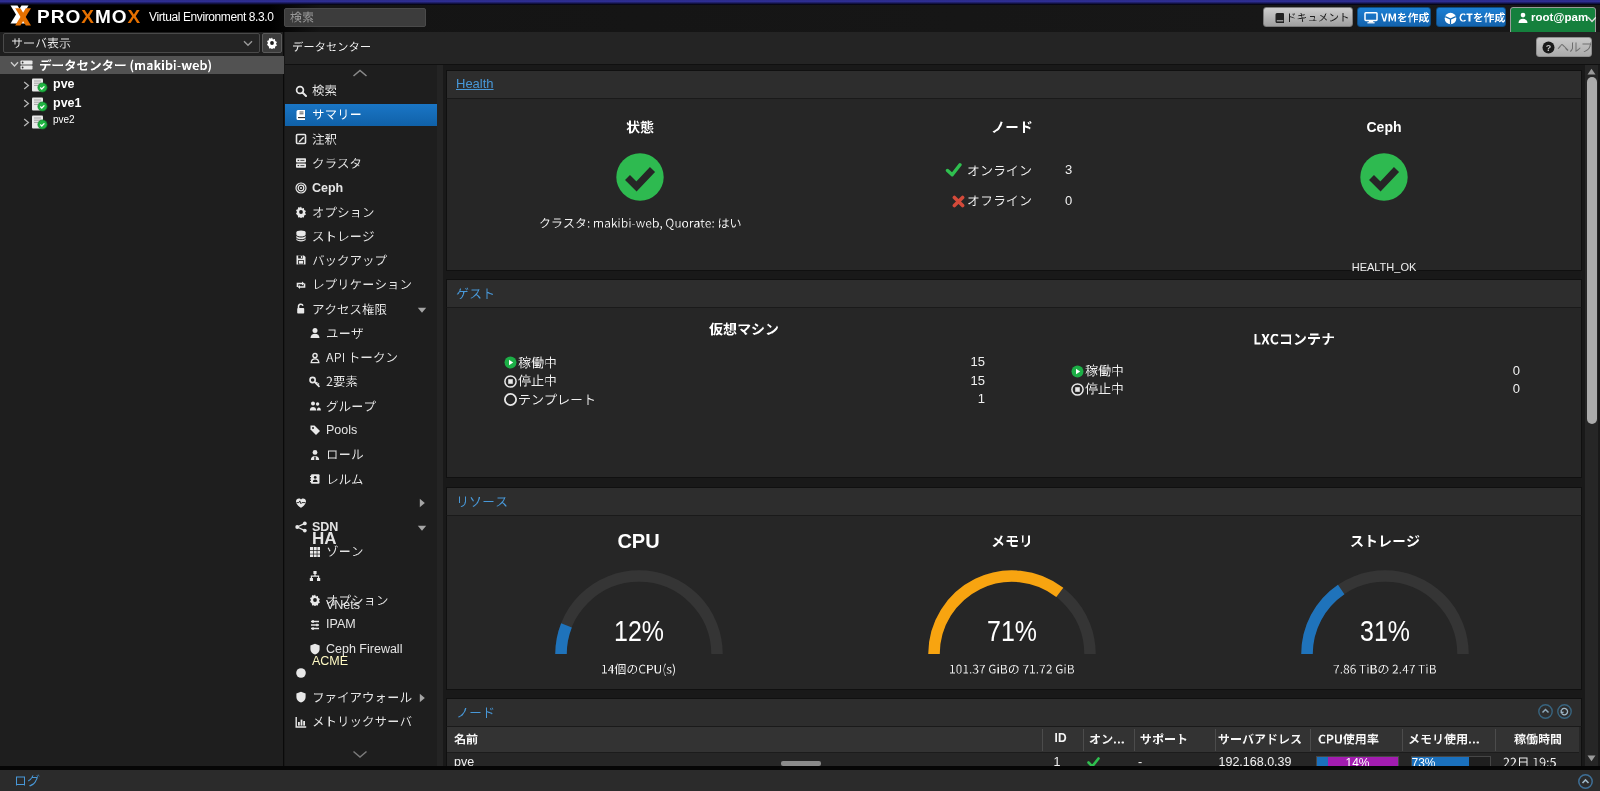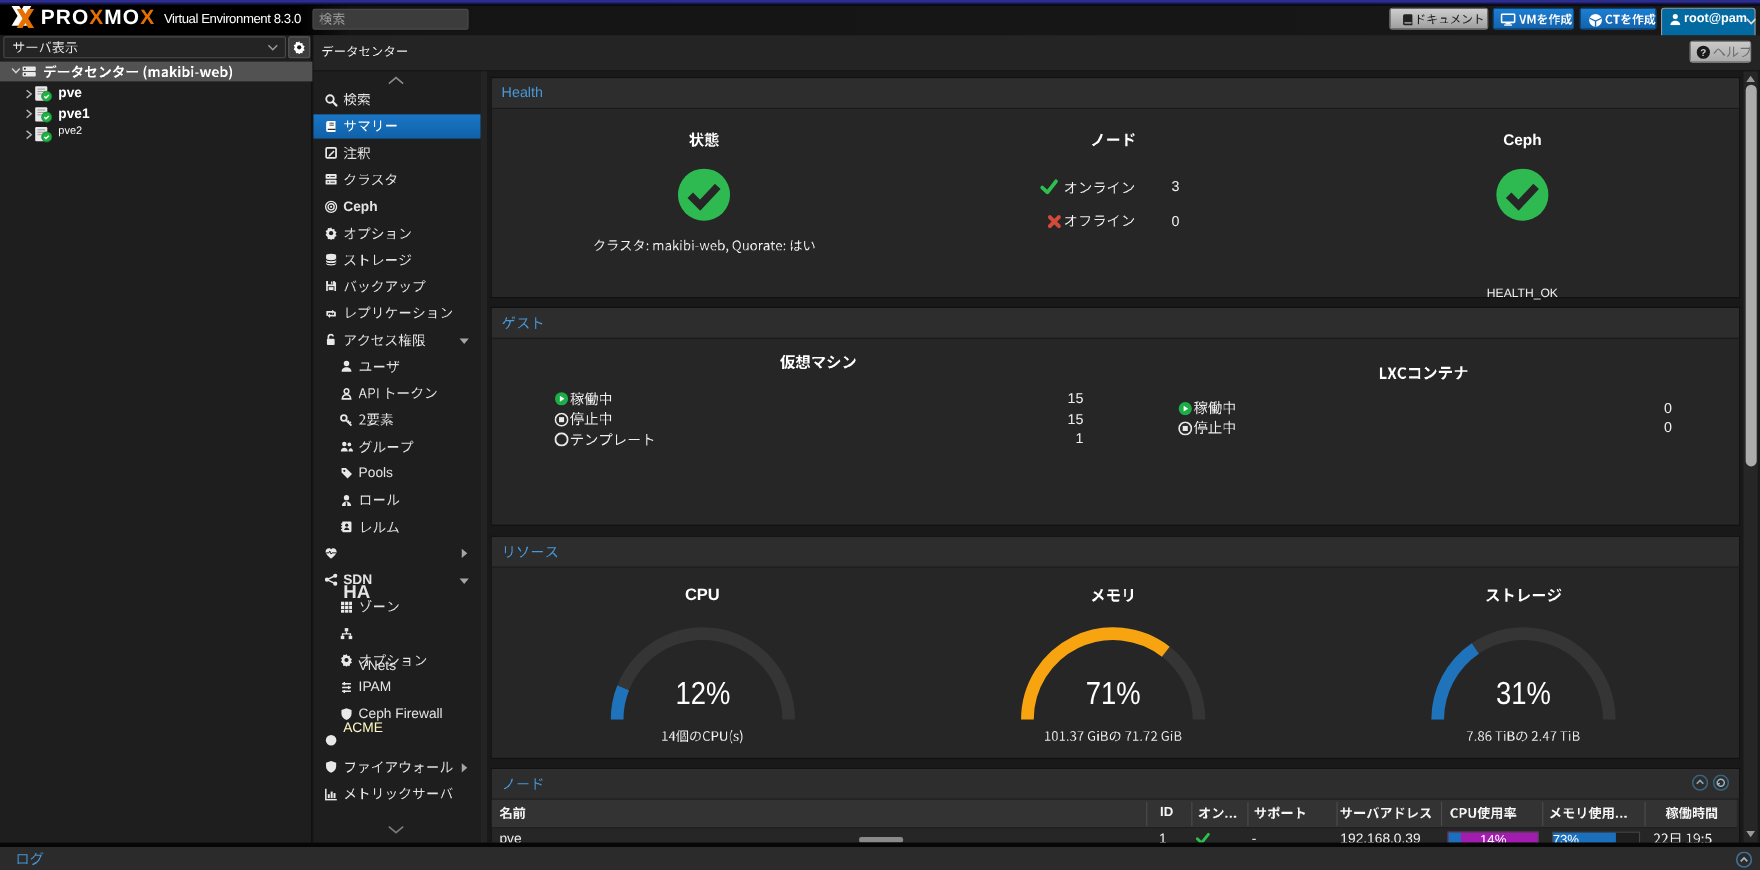--- a/index.html
+++ b/index.html
@@ -42,21 +42,21 @@
     </div>
     <div class="abs" style="left:1436px;top:7px;width:70px;height:20px;background:linear-gradient(180deg,#1b7fd4,#1463ad);border:1px solid #0d4d85;border-radius:3px">
       <svg style="position:absolute;left:7px;top:3.5px;" width="13" height="13" viewBox="0 0 13 13">
         <circle cx="6.5" cy="6.5" r="5.8" fill="#fff"></circle>
         <path d="M1.2 4.6l5.3 2.5 5.3-2.5M6.5 7.1V12.3" stroke="#1569b2" stroke-width="1.2" fill="none"></path>
       </svg>
       <svg style="position:absolute;left:21.5px;top:3.8px" width="48" height="16">
         <path transform="scale(.5)" d="M8 19Q7 19 6 19Q4 18 3 17Q2 16 2 15Q1 13 1 11Q1 9 2 8Q2 6 3 5Q4 4 6 3Q7 3 9 3Q10 3 11 3Q13 4 13 5L12 7Q11 6 10 6Q10 5 9 5Q7 5 6 6Q6 7 5 8Q4 9 4 11Q4 13 5 14Q5 15 6 16Q7 17 9 17Q10 17 10 16Q11 16 12 15L14 17Q13 18 11 19Q10 19 8 19ZM19 19L19 6L15 6L15 3L27 3L27 6L23 6L23 19ZM38 2L38 3Q38 4 37 5Q37 6 36 7Q36 8 35 8L36 8L37 8L38 8Q39 8 40 9Q41 10 41 11L41 12L41 13Q41 14 41 15L41 16L39 16L39 15L39 14L39 13L39 12Q39 11 38 11Q38 10 37 10Q36 10 35 11Q34 11 34 12Q33 12 33 13Q32 13 32 14L29 12Q31 11 32 10Q33 9 33 7Q34 6 35 5Q35 4 35 3Q35 2 35 1ZM30 4Q31 4 32 4Q33 4 34 4Q35 4 37 4Q39 4 40 4Q42 3 44 3L44 6Q43 6 41 6Q40 6 39 6Q37 6 36 6Q35 6 34 6L33 6Q32 6 31 6L30 6ZM47 10L46 10L45 10L45 11Q44 11 42 12Q41 12 39 13L38 14L37 15L36 16L36 17L37 17Q37 18 38 18L39 18Q41 18 42 18Q44 17 45 17L45 20L44 20Q43 20 41 20Q40 20 39 20Q38 20 36 20Q35 20 34 19Q33 18 33 17Q33 16 34 15Q34 14 35 13Q36 12 37 12Q38 11 39 11Q40 10 41 10L42 9Q43 9 44 8L45 8L46 7ZM60 4L70 4L70 7L59 7ZM63 9L70 9L70 11L63 11ZM63 14L70 14L70 16L63 16ZM61 5L64 5L64 21L61 21ZM60 1L63 2Q62 3 61 5Q61 7 60 8Q59 10 58 11L57 10L56 10L56 9Q57 8 58 7Q58 5 59 4Q60 2 60 1ZM55 1L57 2Q57 3 56 5Q55 7 53 9Q52 10 51 12L51 11Q51 10 50 10L50 9Q51 8 52 7Q53 5 53 4Q54 2 55 1ZM53 7L55 4L55 21L53 21ZM75 9L80 9L80 11L75 11ZM79 9L81 9L81 10Q81 12 81 13Q81 15 81 16L81 17L80 17Q80 18 79 18L78 18L77 18Q77 17 76 17Q76 16 76 15L77 15L78 15Q79 15 79 14L79 13Q79 11 79 9ZM85 2L87 0Q87 1 88 1L89 2Q90 2 90 3L89 5L88 4L87 3Q86 2 85 2ZM88 8L90 8Q89 12 87 16Q84 19 81 21L81 20Q80 20 80 19L79 19Q82 17 85 14Q87 11 88 8ZM75 4L92 4L92 6L75 6ZM73 4L76 4L76 10Q76 11 76 13Q76 14 76 16Q75 17 75 19Q74 20 74 21L73 21Q73 20 72 20L71 19Q72 18 73 17Q73 15 73 13Q73 12 73 10ZM82 1L85 1Q85 3 85 6Q85 8 85 11Q86 13 86 15Q87 16 87 17Q88 18 89 18L89 17Q90 16 90 14Q90 15 91 15Q91 16 92 16Q92 18 91 19Q91 20 90 20Q90 21 89 21Q87 21 86 20Q85 19 85 18Q84 16 84 14Q83 13 83 10Q82 8 82 6Q82 3 82 1Z" fill="#ffffff"></path>
       </svg>
     </div>
-    <div class="abs" style="left:1510px;top:7px;width:86px;height:36px;background:#0369a1;border:1px solid #9a9a9a;border-radius:3px">
+    <div class="abs" style="left:1510px;top:7px;width:86px;height:36px;background:#15803d;border:1px solid #9a9a9a;border-radius:3px">
       <svg style="position:absolute;left:6px;top:4px;" width="11" height="11" viewBox="0 0 11 11">
         <circle cx="6" cy="3.1" r="2.3" fill="#fff"></circle>
         <path d="M1.5 11c0-2.7 2-4.2 4.5-4.2s4.5 1.5 4.5 4.2z" fill="#fff"></path>
       </svg>
       <div class="abs" style="left:20px;top:2.8px;font-size:11.5px;font-weight:700;color:#fff">root@pam</div>
       <svg style="position:absolute;left:76px;top:7.5px" width="9" height="7">
         <path d="M1 1.2L5 5.4L9 1.2" stroke="#ddd" stroke-width="1.5" fill="none"></path>
       </svg>
     </div>
     <div class="abs" style="left:0;top:32px;width:284px;height:734px;background:#1e1e1e;border-right:1px solid #0a0a0a"></div>
@@ -345,21 +345,21 @@
     <svg style="position:absolute;left:312px;top:715.2px;" width="101" height="17">
       <path transform="scale(.5)" d="M20 4L20 5L19 6Q19 7 18 8Q18 10 17 11Q16 13 15 14Q14 15 12 17Q11 19 9 20Q7 22 5 23L3 21Q6 20 9 17Q11 15 13 13Q15 11 16 9Q17 7 17 5L18 4L18 3ZM7 7Q8 7 9 8Q10 9 11 10Q12 10 13 11Q14 12 15 12Q17 14 19 15Q20 17 22 19L20 20Q19 19 17 17Q15 16 14 14Q13 13 12 13Q11 12 10 11Q9 10 8 10Q7 9 6 8ZM33 20Q33 19 33 18Q33 17 33 16Q33 14 33 13Q33 11 33 10Q33 8 33 7Q33 6 33 5L33 4L33 3L36 3L36 4L36 5Q36 6 36 8Q36 9 36 10Q36 12 36 14Q36 15 36 16Q36 18 36 19L36 20L36 21L36 22L36 23L33 23Q33 22 33 21L33 20ZM35 9Q36 10 38 10Q39 11 41 11Q42 12 44 12Q45 13 46 13L45 16Q44 15 43 14Q42 14 40 13Q39 13 37 12Q36 12 35 11ZM69 3L69 4L69 5L69 6Q69 7 69 8L69 9Q69 11 69 13Q69 15 69 16Q68 17 68 18L67 19Q66 20 65 21Q64 22 63 22Q62 23 61 23L59 21Q61 21 62 20Q64 19 65 18Q66 17 66 16Q67 16 67 15Q67 14 67 12Q67 11 67 9L67 8Q67 7 67 6L67 5L67 4L67 3ZM58 3L58 4L58 5L58 6L58 7Q58 8 58 9Q58 10 58 11L58 12L58 13L58 14L58 15L56 15L56 14L56 13L56 12L56 11Q56 10 56 9Q56 8 56 7L56 6L56 5L56 4L56 3ZM87 8L88 9L88 10Q88 11 89 12L89 13L87 14Q87 13 87 12L86 11Q86 10 86 9Q85 9 85 8ZM96 9L96 10Q95 12 94 14Q94 16 92 18Q90 20 88 22Q86 23 84 24L82 22Q84 22 85 21Q87 20 88 19Q90 18 91 17Q91 16 92 14Q93 13 93 11Q94 10 94 8ZM81 9L82 10Q82 11 82 12Q83 12 83 13Q83 14 84 15L82 15L81 14Q81 13 81 12L80 11Q80 10 79 10ZM122 6Q122 7 121 7L121 8Q121 9 120 10Q120 12 119 13Q118 15 117 16Q115 18 113 20Q110 22 107 23L105 21Q107 21 109 20Q111 19 112 18Q114 17 115 15Q116 14 117 13Q118 11 118 10Q119 9 119 7L110 7L111 6L112 6L114 6Q115 6 116 6L117 6L118 6L119 6L120 5ZM113 3L113 4L112 5Q112 6 110 8Q109 9 108 11Q106 12 104 14L102 12Q104 11 105 10Q107 9 108 8Q109 7 109 6Q110 5 110 4L111 3L111 2ZM143 11Q143 13 143 15Q142 17 142 18Q141 20 139 21Q138 22 136 23L134 22Q136 21 137 20Q138 19 139 18Q140 17 141 15Q141 13 141 11L141 5Q141 4 141 3L143 3Q143 4 143 5ZM134 3Q134 4 134 5L134 14L134 15L134 16L132 16L132 15L132 14L132 5L132 4L132 3ZM127 8L128 8L129 8L146 8L147 8L148 8L148 10L147 10L146 10L129 10L128 10L127 10ZM153 11Q154 11 155 11L156 11L157 11Q158 11 159 11Q160 11 162 11Q163 11 164 11Q165 11 167 11L168 11Q169 11 170 11L171 11L172 11L172 14L171 14L170 14L169 14Q168 14 167 14Q165 14 164 14Q163 14 162 14Q160 14 159 14Q158 14 157 14L156 14Q155 14 154 14L153 14ZM194 3L195 4L196 5L196 6L195 7Q194 6 194 5Q193 4 193 3ZM197 2L198 3L198 4Q199 4 199 5L198 6Q197 5 197 4Q196 3 196 2ZM180 14Q181 14 181 12Q182 11 182 10Q182 9 183 8Q183 6 183 5L185 6L185 7Q185 8 184 9Q184 10 184 11Q184 12 183 13Q183 14 182 15Q182 16 181 18Q181 19 180 20Q179 21 179 22L177 21Q178 20 179 18Q180 16 180 14ZM193 14Q192 13 192 11Q191 10 191 9Q190 8 190 7Q190 6 189 6L191 5Q192 6 192 7Q192 8 193 9Q193 10 194 11Q194 12 195 13Q195 14 196 15Q196 16 196 17Q197 18 197 19L198 21L196 22Q195 21 195 19Q194 18 194 16Q193 15 193 14Z" fill="#e4e4e4"></path>
     </svg>
     <svg class="abs" style="left:352px;top:750px" width="16" height="9">
       <path d="M1.5 1.5L8 7L14.5 1.5" stroke="#7a7a7a" stroke-width="1.5" fill="none"></path>
     </svg>
     <div class="abs" style="left:437px;top:65px;width:6px;height:701px;background:#242424"></div>
     <div class="abs" style="left:443px;top:65px;width:1157px;height:701px;background:#191919"></div>
     <div class="abs" style="left:446px;top:70px;width:1136px;height:201px;background:#262626;border:1px solid #101010"></div>
     <div class="abs" style="left:446px;top:70px;width:1136px;height:29px;background:#2d2d2d;border:1px solid #101010;border-bottom:1px solid #1a1a1a"></div>
-    <div style="position:absolute;top:76.0px;font-size:13px;font-weight:400;color:#4898d8;line-height:16.9px;white-space:pre;left:456px;">Health</div>
+    <div style="position:absolute;top:76.0px;font-size:13px;font-weight:400;color:#4898d8;line-height:16.9px;white-space:pre;left:456px;text-decoration:underline;">Health</div>
     <svg style="position:absolute;left:626.0px;top:120.1px;" width="29" height="19">
       <path transform="scale(.5)" d="M10 9L27 9L27 12L10 12ZM19 10Q20 13 21 16Q22 19 24 21Q25 23 28 24L27 25L26 26L25 27Q23 25 21 23Q20 21 18 17Q17 14 17 11ZM21 3L23 1Q24 2 24 3Q25 4 25 5L26 6L24 8Q23 7 23 6L22 5Q21 4 21 3ZM16 1L19 1L19 8Q19 10 19 13Q19 15 18 18Q17 20 16 23Q14 25 12 27Q11 27 11 26Q10 25 9 25Q11 23 13 21Q14 19 15 16Q16 14 16 12Q16 10 16 8ZM6 1L10 1L10 27L6 27ZM1 6L4 4Q4 5 5 6Q5 7 6 8Q7 9 7 10L4 11L3 10Q3 9 2 8Q2 7 1 6ZM1 18Q2 18 4 16Q5 15 7 13L8 16Q7 17 5 19Q4 20 3 21ZM36 21L40 21L40 23L40 24L41 24L42 24L43 24L44 24L45 24L46 24L46 23L46 22Q47 22 48 23L49 23L49 25Q48 26 47 27L45 27L44 27Q43 27 42 27L41 27Q39 27 38 27L37 26Q36 25 36 23ZM39 20L41 18Q42 19 43 20Q45 20 45 21L43 23L42 22L41 21Q40 20 39 20ZM48 21L50 20Q51 21 52 22Q53 22 54 23Q55 24 55 25L52 27Q52 26 51 25Q50 24 50 23Q49 22 48 21ZM33 20L36 21Q35 23 34 24Q33 26 31 27L29 25Q30 24 31 23Q32 22 33 20ZM31 8L39 8L39 10L34 10L34 19L31 19ZM43 1L46 1L46 6L46 7L47 7L48 7L49 7L50 7L51 7L52 7Q52 6 52 5Q52 6 53 6Q54 6 55 6Q54 8 54 9L53 10Q52 10 51 10L50 10L49 10L48 10L47 10L45 10Q44 9 43 9Q43 8 43 6ZM43 10L46 10L46 16L46 17L47 17L48 17L49 17L50 17L51 17L52 17L52 16L52 15L53 15Q54 16 55 16Q55 17 54 18Q54 19 53 19Q52 19 51 19L50 19L49 19L48 19L47 19L45 19Q44 19 43 18Q43 17 43 16ZM33 1L37 2Q36 3 35 4Q34 5 33 6L31 5L32 4Q32 3 33 2L33 1ZM37 3L39 2Q40 2 41 3Q41 4 42 5L43 6L40 8Q40 7 40 6Q39 5 38 5Q38 4 37 3ZM51 2L53 4Q52 4 51 4Q50 5 48 5Q47 6 45 6L45 5L45 4Q46 3 47 3Q48 3 49 2Q50 2 51 2ZM51 11L54 13Q53 13 51 14Q50 14 48 15Q47 15 45 15L45 14L45 13Q46 13 47 13Q48 12 50 12L51 11ZM38 8L41 8L41 17L41 18Q41 19 40 19L39 19Q38 19 37 19L36 18L36 17L37 17L38 17ZM29 5Q31 4 34 4Q37 4 41 4L40 7Q38 7 35 7Q32 7 29 7ZM32 11L39 11L39 13L32 13ZM32 14L39 14L39 16L32 16Z" fill="#ffffff"></path>
     </svg>
     <svg style="position:absolute;left:990.6px;top:120.1px;" width="43" height="19">
       <path transform="scale(.5)" d="M23 4Q23 5 23 6L22 7Q22 9 21 11Q20 13 19 14Q18 16 17 18Q16 19 14 21Q12 22 10 23Q8 25 6 26L3 22Q5 22 7 21Q9 19 11 18Q12 17 14 15Q15 13 16 11Q17 9 18 7Q19 5 19 3ZM31 12L32 12Q33 12 34 12L35 12Q36 12 37 12Q38 12 39 12Q40 12 42 12Q43 12 44 12Q45 12 47 12Q48 12 49 12L50 12Q51 12 52 12L53 12L53 16L52 16Q51 16 50 16L49 16Q48 16 47 16Q45 16 44 16Q43 16 42 16Q40 16 39 16Q38 16 37 16Q36 16 35 16Q34 16 33 16L31 16ZM75 4L76 5Q76 6 77 7L78 8L75 9Q75 8 74 8Q74 7 74 6Q73 6 73 5ZM79 2Q79 3 80 4L81 5L81 6L79 8Q79 7 78 6Q78 5 77 5Q77 4 76 3ZM64 22L64 21Q64 19 64 18Q64 16 64 14Q64 13 64 11Q64 9 64 8Q64 7 64 6L64 5Q64 4 64 3L68 3Q68 4 68 5L68 6Q68 7 68 8Q68 10 68 11Q68 13 68 15Q68 16 68 18Q68 20 68 21L68 22L68 23Q68 24 68 25L68 26L64 26Q64 25 64 24Q64 23 64 22ZM67 10Q68 11 70 11Q72 12 74 12Q75 13 77 14Q78 14 79 15L78 19Q77 18 75 17Q74 17 72 16Q71 16 69 15Q68 15 67 14Z" fill="#ffffff"></path>
     </svg>
     <div style="position:absolute;top:118.1px;font-size:14px;font-weight:700;color:#ffffff;line-height:18.2px;white-space:pre;left:1384px;transform:translateX(-50%);">Ceph</div>
     <svg style="position:absolute;left:616px;top:153px;" width="48" height="48" viewBox="0 0 48 48">
       <circle cx="24" cy="24" r="23.7" fill="#2eba50"></circle>
       <path d="M11.5 24.5l9 9 16-17" stroke="#262626" stroke-width="7" fill="none"></path>
@@ -434,21 +434,21 @@
     </svg>
     <svg style="position:absolute;left:1085px;top:382.4px;" width="40" height="17">
       <path transform="scale(.5)" d="M8 4L25 4L25 5L8 5ZM15 1L17 1L17 4L15 4ZM12 8L12 11L21 11L21 8ZM10 7L23 7L23 12L10 12ZM8 13L25 13L25 18L23 18L23 15L9 15L9 18L8 18ZM11 17L22 17L22 18L11 18ZM15 17L17 17L17 23L17 24Q17 25 16 25L15 25Q14 25 12 25L12 24L12 23L13 23L14 23L15 23ZM7 1L9 2Q8 4 7 6Q6 8 4 10Q3 12 2 13L1 13L1 12L0 12Q2 10 3 9Q4 7 5 5Q6 3 7 1ZM4 8L6 6L6 25L4 25ZM40 10L50 10L50 12L40 12ZM27 22L51 22L51 24L27 24ZM39 1L41 1L41 23L39 23ZM31 7L33 7L33 23L31 23ZM55 6L75 6L75 18L73 18L73 8L56 8L56 18L55 18ZM56 15L75 15L75 16L56 16ZM64 1L66 1L66 25L64 25Z" fill="#f0f0f0"></path>
     </svg>
     <div style="position:absolute;top:380.6px;font-size:13px;font-weight:400;color:#f0f0f0;line-height:16.9px;white-space:pre;left:1520px;transform:translateX(-100%);">0</div>
     <div class="abs" style="left:446px;top:487px;width:1136px;height:203px;background:#262626;border:1px solid #101010"></div>
     <div class="abs" style="left:446px;top:487px;width:1136px;height:29px;background:#2d2d2d;border:1px solid #101010;border-bottom:1px solid #1a1a1a"></div>
     <svg style="position:absolute;left:456px;top:494.9px;" width="53" height="17">
       <path transform="scale(.5)" d="M20 3L20 4L20 5Q20 6 20 7L20 8Q20 9 20 10Q20 12 20 14Q20 15 19 16L19 18Q18 19 17 20Q17 21 15 22Q14 23 13 23Q12 24 11 24L9 22Q11 22 13 21Q14 20 16 19Q16 18 17 17Q17 16 17 15Q18 14 18 13Q18 11 18 10Q18 9 18 8L18 7Q18 6 18 5L18 4L18 3ZM8 3L8 4L8 5L8 6Q8 7 8 8L8 9Q8 10 8 11Q8 12 8 13L8 14L8 15L8 16L6 16L6 15L6 14L6 13Q6 12 6 11Q6 10 6 9L6 8Q6 7 6 6L6 5L6 4L6 3ZM33 22Q36 21 38 19Q41 17 42 14Q44 12 44 10Q45 8 45 6L45 5L46 4L48 4L48 5L48 6Q47 9 46 11Q45 13 44 16Q42 18 40 20Q38 22 35 24ZM31 4Q32 5 32 6Q33 7 34 8Q34 9 35 10Q35 11 36 12L34 13Q33 12 33 11Q32 10 31 9Q31 8 30 7Q30 6 29 5ZM55 12L56 12L57 12L58 12Q59 12 60 12L62 12Q63 12 64 12Q65 12 67 12Q68 12 69 12Q70 12 71 12Q72 12 73 12L74 12L75 12L75 14L74 14L73 14Q72 14 71 14Q70 14 69 14Q68 14 67 14Q65 14 64 14Q63 14 62 14L60 14Q59 14 58 14Q57 14 56 14L55 14ZM99 5Q99 6 98 6L98 7Q98 8 97 9Q96 11 95 13Q94 14 93 15Q92 17 90 18Q88 20 86 21Q84 23 82 23L81 22Q83 21 85 20Q87 18 88 17Q90 15 91 14Q92 13 93 12Q94 10 95 9Q95 8 96 7L95 7Q94 7 93 7Q92 7 91 7Q89 7 88 7Q87 7 86 7L85 7L84 7L83 7L83 5L84 5L85 5Q86 5 87 5L88 5Q89 5 91 5Q92 5 93 5Q94 5 95 5L96 5L97 5L97 4ZM93 14Q94 15 96 16Q97 17 98 18Q99 19 100 20Q101 21 101 22L100 24Q99 22 97 21Q96 19 95 18Q93 17 92 15Z" fill="#4898d8"></path>
     </svg>
-    <div style="position:absolute;top:532.4px;font-size:15px;font-weight:700;color:#ffffff;line-height:18.2px;white-space:pre;left:638.5px;transform:translateX(-50%);text-align:right;">CPU</div>
+    <div style="position:absolute;top:532.4px;font-size:20px;font-weight:700;color:#ffffff;line-height:18.2px;white-space:pre;left:638.5px;transform:translateX(-50%);text-align:right;">CPU</div>
     <svg style="position:absolute;left:990.5px;top:534.4px;" width="43" height="19">
       <path transform="scale(.5)" d="M24 4L23 5Q23 6 22 7Q22 8 21 10Q20 11 19 13Q19 15 17 16Q16 18 14 19Q13 21 11 23Q9 25 6 26L3 23Q7 21 9 19Q12 17 14 14Q16 12 17 9Q18 7 19 5L19 4L19 3ZM8 7Q9 7 10 8Q12 9 13 10Q14 11 15 11Q16 12 17 13Q19 15 22 17Q24 19 25 20L23 24Q21 21 19 20Q17 18 15 16Q14 15 13 15Q12 14 11 13Q10 12 8 11Q7 10 6 10ZM33 4L34 4Q35 4 36 4L37 4Q38 4 40 4Q41 4 42 4Q44 4 45 4Q46 4 47 4Q48 4 49 4L50 4Q51 4 52 4L52 8Q51 8 50 8Q50 7 49 7Q48 7 47 7Q46 7 45 7Q43 7 42 7Q40 7 39 7Q38 7 37 7L36 7Q35 7 34 7L33 8ZM42 14L42 15Q42 16 42 17Q42 18 42 19L42 20Q42 21 43 22Q44 22 46 22Q48 22 49 22Q51 22 53 22L53 25Q52 25 50 26Q49 26 48 26Q46 26 45 26Q42 26 41 25Q40 25 39 23Q39 22 39 21Q39 20 39 19Q39 18 39 17Q39 16 39 15L39 14L39 13Q39 12 39 11Q39 10 39 9L39 8L39 7L42 7L42 8L42 10Q42 11 42 12L42 13L42 14ZM31 12L32 12Q33 12 34 12Q35 12 36 12Q37 12 38 12Q40 12 41 12Q43 12 44 12Q46 12 47 12L49 12Q50 12 51 12L52 12L53 12L54 12L54 16Q53 16 52 16L51 16L50 16Q49 16 47 16Q46 16 44 16Q43 16 41 16Q40 16 38 16Q37 16 36 16Q35 16 34 16L33 16Q32 16 31 16ZM78 3L78 4Q78 5 78 6L78 7Q78 9 78 10L78 11Q78 14 78 15Q78 17 78 18Q77 19 77 20Q76 21 75 22Q74 23 73 24Q72 25 71 25Q69 26 68 26L65 23Q67 23 69 22Q71 21 72 20Q73 19 73 18Q74 17 74 16Q74 15 74 14Q74 13 74 11Q74 10 74 9Q74 8 74 7L74 6Q74 5 74 4L74 3ZM66 3L65 4L65 5L65 6Q65 7 65 8Q65 9 65 10Q65 11 65 12Q65 13 65 14L65 15L65 16Q65 17 66 17L61 17L62 16L62 15L62 14Q62 13 62 12Q62 11 62 10Q62 9 62 8Q62 7 62 6L62 5L62 4L61 3Z" fill="#ffffff"></path>
     </svg>
     <svg style="position:absolute;left:1349.5px;top:534.4px;" width="71" height="19">
       <path transform="scale(.5)" d="M23 6Q23 7 22 7Q22 9 21 10Q20 12 19 14Q18 15 17 17Q15 18 13 20Q11 22 9 23Q7 25 5 26L2 23Q4 22 7 21Q9 19 10 18Q12 16 14 15Q15 14 15 12Q16 11 17 10Q17 9 18 8L17 8Q16 8 15 8Q14 8 13 8Q12 8 11 8Q10 8 9 8L8 8L7 8L6 8L5 8L5 4L6 4L7 4L8 4L9 4Q10 4 11 4Q12 4 13 4Q14 4 15 4Q16 4 17 4L18 4Q19 4 20 4L21 4ZM17 14Q18 15 19 16Q21 18 22 19Q23 20 24 21Q25 22 26 23L23 26Q22 24 20 23Q19 21 17 20Q16 18 14 17ZM37 22Q37 21 37 20Q37 19 37 17Q37 16 37 14Q37 12 37 11Q37 9 37 8L37 6Q37 5 37 4Q37 3 36 2L41 2Q41 3 41 4Q41 5 41 6Q41 7 41 8Q41 9 41 11Q41 13 41 14Q41 16 41 18Q41 19 41 20Q41 21 41 22L41 23Q41 24 41 25L41 26L37 26Q37 25 37 24Q37 23 37 22ZM40 10Q41 10 43 11Q45 11 46 12Q48 13 50 13Q51 14 52 14L51 18Q50 18 48 17Q47 16 45 16Q44 15 42 15Q41 14 40 14ZM61 24L62 23L62 22Q62 21 62 20Q62 19 62 18Q62 16 62 15Q62 13 62 11Q62 10 62 9L62 7Q62 6 62 5L62 4L62 3L66 3Q66 4 66 5Q66 6 66 7L66 8Q66 9 66 10Q66 12 66 13Q66 14 66 15Q66 17 66 18Q66 19 66 20L66 21Q67 21 69 20Q71 19 73 18Q75 16 77 15Q79 13 80 12L82 15Q79 18 75 21Q71 23 66 25L65 25Q65 26 64 26ZM87 12L88 12Q89 12 90 12L91 12Q92 12 93 12Q94 12 95 12Q96 12 98 12Q99 12 100 12Q101 12 103 12Q104 12 105 12L106 12Q107 12 108 12L109 12L109 16L108 16Q107 16 106 16L105 16Q104 16 103 16Q101 16 100 16Q99 16 98 16Q96 16 95 16Q94 16 93 16Q92 16 91 16Q90 16 89 16L87 16ZM132 3L133 4Q134 5 134 6L135 7L133 9Q132 8 132 7L131 6Q131 5 130 4ZM136 2Q137 2 137 3Q138 4 138 5Q139 5 139 6L137 7Q136 6 136 5Q135 5 135 4L134 3ZM120 3Q121 3 122 4Q123 4 124 5L125 6Q126 6 127 7L125 10Q124 9 123 9L122 8Q121 7 120 7Q119 6 118 6ZM115 22Q117 22 118 22Q120 21 121 21Q123 20 125 19Q127 18 129 16Q131 15 133 13Q134 11 136 9L138 13Q136 16 133 18Q130 21 127 23Q125 23 123 24Q122 25 120 25Q118 26 117 26ZM116 9Q117 9 118 10L119 11Q120 12 121 12L122 13L120 16L119 15Q118 15 117 14Q116 13 115 13Q115 12 114 12Z" fill="#ffffff"></path>
     </svg>
     <svg style="position:absolute;left:550.5px;top:565.5px;" width="176" height="96" viewBox="0 0 176 96">
       <path d="M10.0 88.0A78 78 0 0 1 166.0 88.0" stroke="#353535" stroke-width="11.5" fill="none"></path>
       <path d="M10.0 88.0A78 78 0 0 1 15.5 59.3" stroke="#1f73bb" stroke-width="11.5" fill="none"></path>
     </svg>

